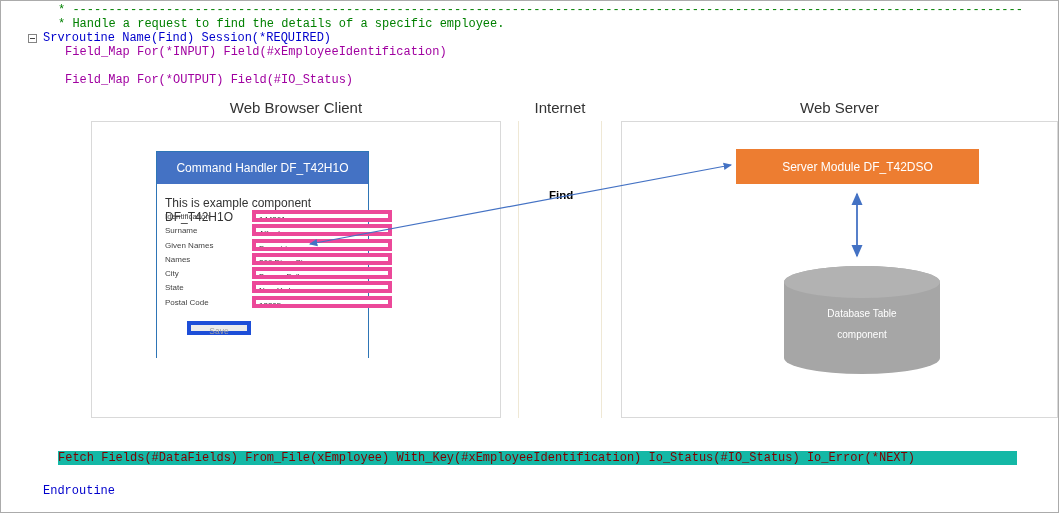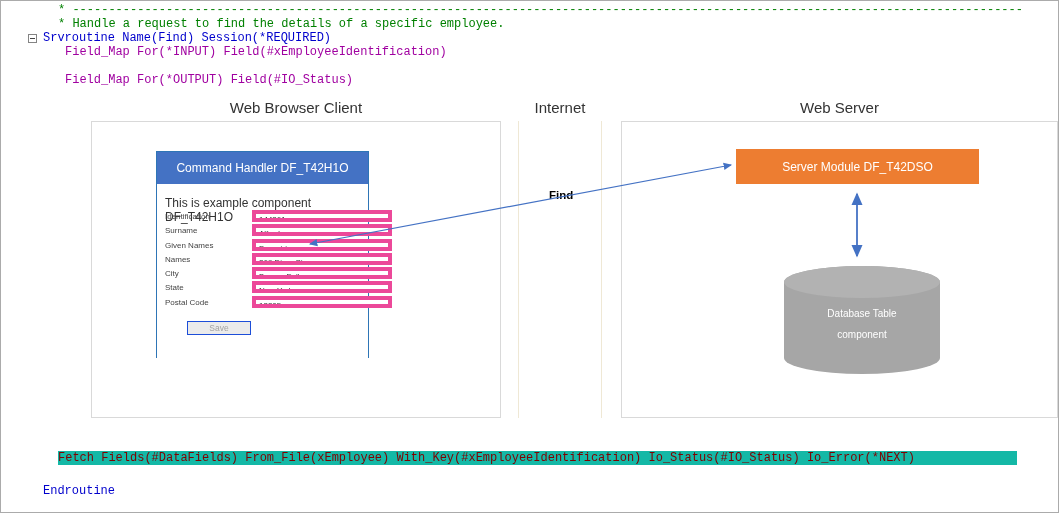--- a/index.html
+++ b/index.html
@@ -71,21 +71,21 @@
   .f-label {
     position:absolute; left:0; top:2px; font-size:8px; color:#444444;
   }
   .f-input {
     position:absolute; left:87px; top:0; width:140px; height:12px;
     border:4px solid #ec4899; background:#fff; font-size:8px; color:#333333;
     line-height:10px; padding:1px 0 0 3px; white-space:nowrap; overflow:hidden;
   }
   .save-btn {
     position:absolute; left:30px; top:137px; width:64px; height:14px;
-    background:#ebebeb; border:1px solid #1d4ed8; color:#a3a3a3;
+    background:#ebebeb; border:4px solid #1d4ed8; color:#a3a3a3;
     font-size:8.5px; text-align:center; line-height:12px;
   }
 
   
   .server-module {
     position:absolute; left:735px; top:148px; width:243px; height:35px;
     background:#ED7D31; color:#ffffff;
     display:flex; align-items:center; justify-content:center; font-size:12px;
   }
   .cylinder-wrap { position:absolute; left:782px; top:264px; width:158px; height:110px; }

